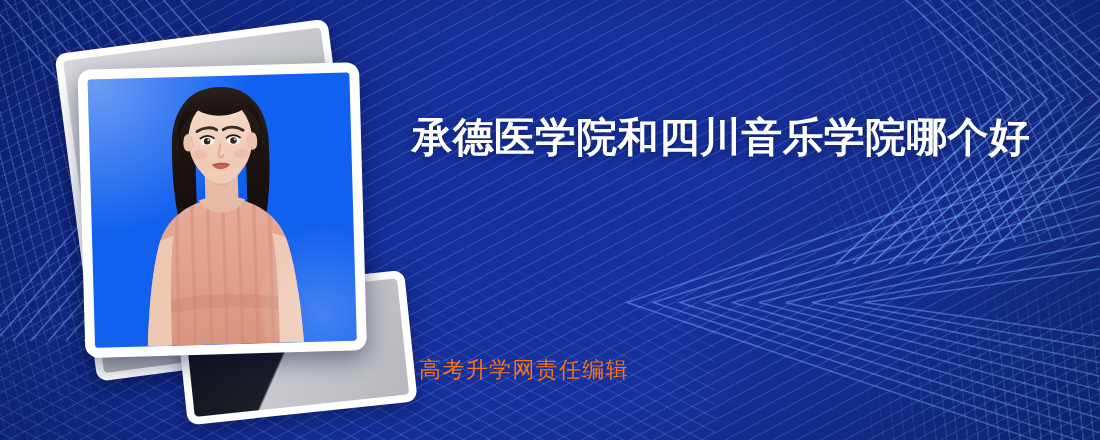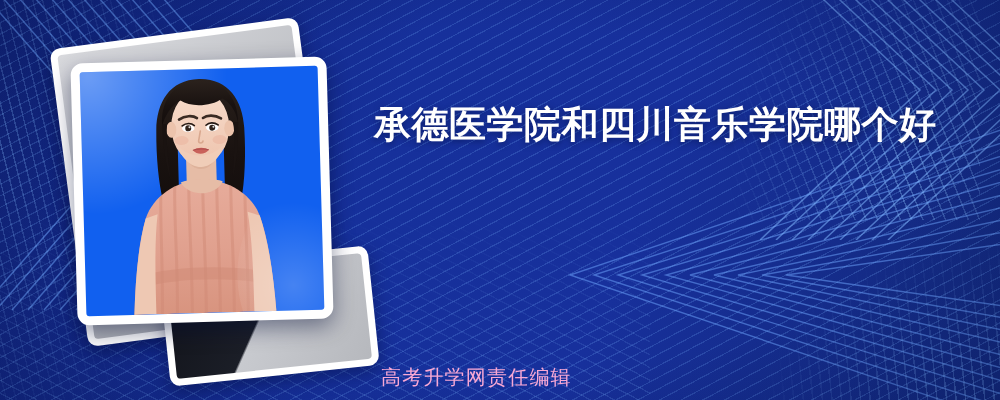--- a/index.html
+++ b/index.html
@@ -243,23 +243,22 @@
     color: #ffffff;
     white-space: nowrap;
     text-shadow: 0 2px 6px rgba(4,14,60,0.5);
   }
   .author-role {
     position: absolute;
     left: 7px; top: 323px;
     font-size: 20px;
     font-weight: 400;
     letter-spacing: 1.2px;
-    color: #f9a8d4;
+    color: #f97316;
     white-space: nowrap;
-    margin-top: 41px;
   }
 </style>
 </head>
 <body>
 
 <div id="banner">
 
   <div class="bg-base"></div>
 
   <div class="stripes stripe-field-a"></div>

